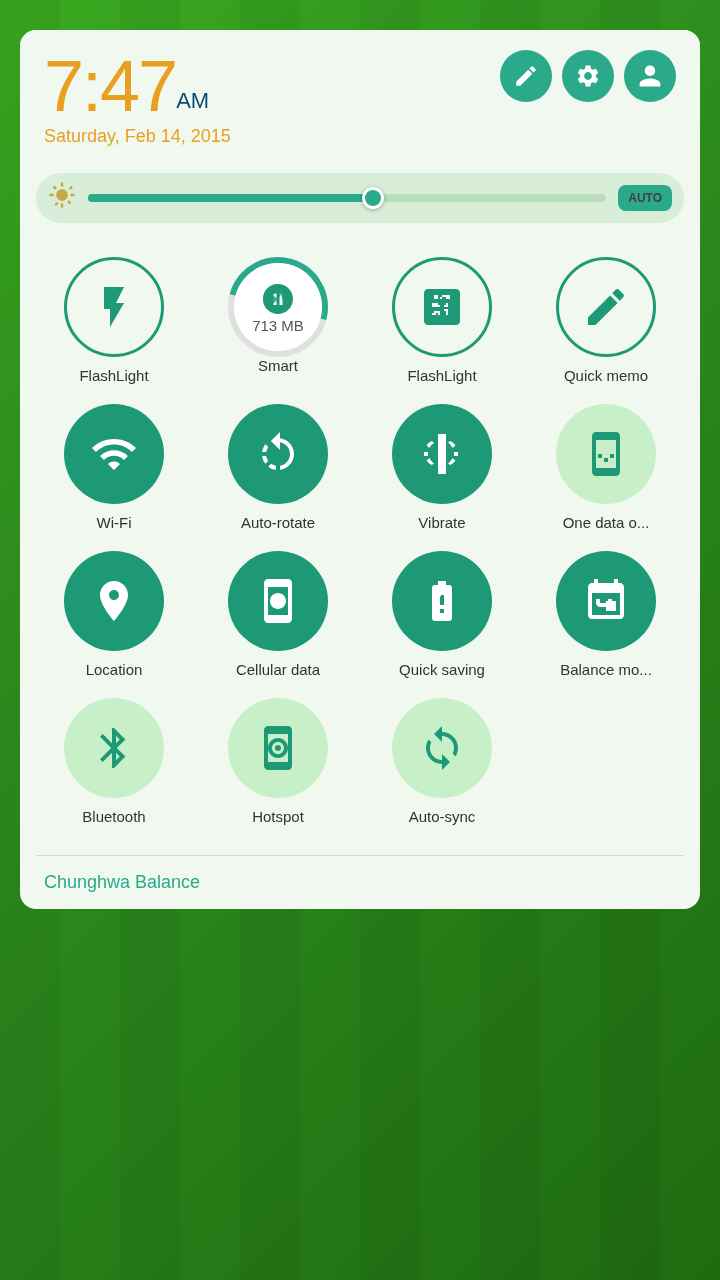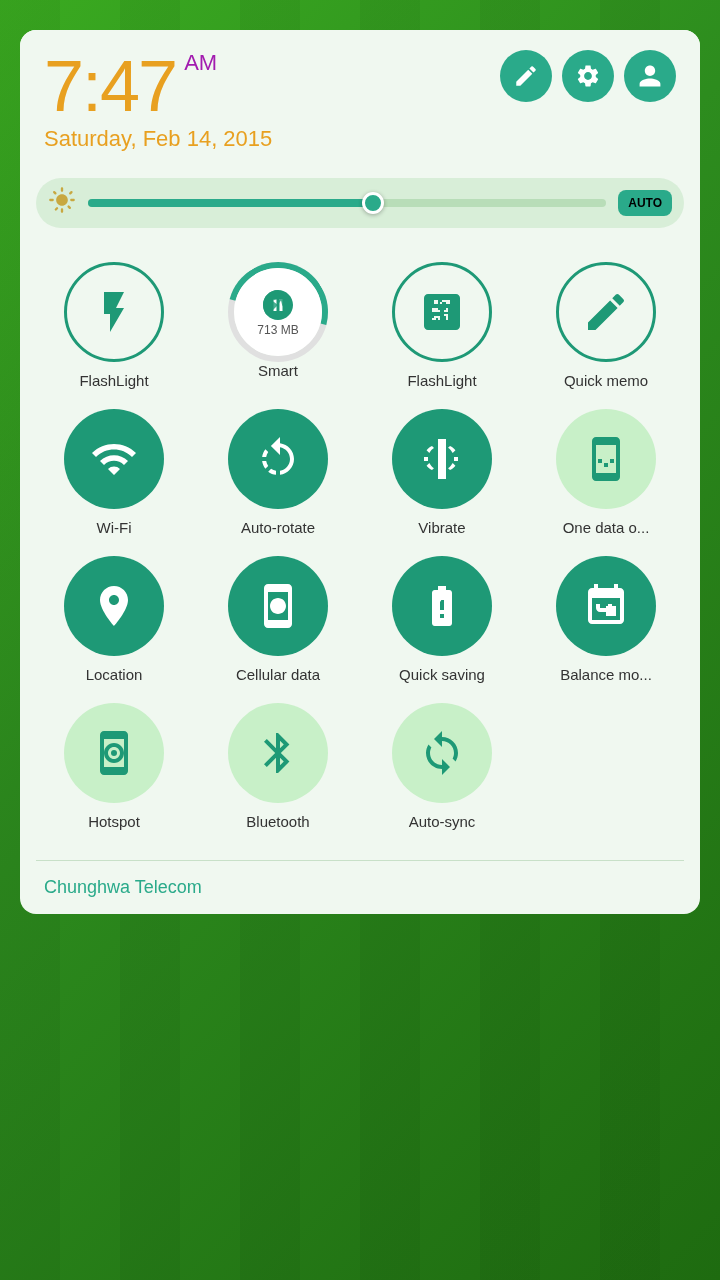--- a/index.html
+++ b/index.html
@@ -41,32 +41,33 @@
       top: 30px;
     }
 
     
     .header {
       padding: 20px 24px 16px;
       background: #f0f8f0;
     }
     .time-row {
       display: flex;
-      gap: 8px;
+      align-items: flex-end;
+      gap: 0;
     }
     .time-big {
       font-size: 72px;
       font-weight: 300;
       color: #e8a020;
       line-height: 1;
       letter-spacing: -2px;
     }
     .time-ampm {
       font-size: 22px;
-      color: #a21caf;
+      color: #0c4a6e;
       margin-bottom: 8px;
     }
     .header-icons {
       margin-left: auto;
       display: flex;
       gap: 10px;
       align-items: center;
       margin-bottom: 8px;
     }
     .header-icon-btn {
@@ -75,21 +76,21 @@
       border-radius: 50%;
       background: #2aaa8a;
       display: flex;
       align-items: center;
       justify-content: center;
       cursor: pointer;
       color: white;
       font-size: 22px;
     }
     .date-text {
-      font-size: 22px;
+      font-size: 18px;
       color: #e8a020;
       margin-top: 4px;
     }
 
     
     .header-top {
       display: flex;
       align-items: flex-start;
       justify-content: space-between;
     }
@@ -129,21 +130,21 @@
       transform: translate(-50%, -50%);
       width: 22px;
       height: 22px;
       background: #2aaa8a;
       border-radius: 50%;
       border: 3px solid white;
       box-shadow: 0 1px 4px rgba(0,0,0,0.3);
     }
     .auto-btn {
       background: #2aaa8a;
-      color: #000000;
+      color: #404040;
       font-size: 12px;
       font-weight: bold;
       padding: 6px 10px;
       border-radius: 8px;
       flex-shrink: 0;
     }
 
     
     .grid {
       display: grid;
@@ -310,21 +311,21 @@
 
     <div class="grid-item">
       <div class="boost-wrap">
         <div class="boost-ring"></div>
         <div class="boost-ring-fill"></div>
         <div class="boost-inner">
           <svg width="36" height="36" viewBox="0 0 24 24" fill="#1e9976">
             <path d="M12 2C6.48 2 2 6.48 2 12s4.48 10 10 10 10-4.48 10-10S17.52 2 12 2zm-1 14H9V8h2v8zm4 0h-2V8h2v8z"></path>
             <path d="M12 2C6.48 2 2 6.48 2 12c0 2.76 1.12 5.26 2.93 7.07L12 12l-4-3 5-1-2 5 3-4 1 4 2-6z" fill="#1e9976" opacity="0.8"></path>
           </svg>
-          <span style="font-size:12px;color:#555;">713 MB</span>
+          <span style="font-size:15px;color:#555;">713 MB</span>
         </div>
       </div>
       <span class="item-label">Smart</span>
     </div>
 
     <div class="grid-item">
       <div class="icon-circle outline">
         <svg class="svg-icon" viewBox="0 0 24 24" fill="#1e9976">
           <path d="M19 3H5c-1.1 0-2 .9-2 2v14c0 1.1.9 2 2 2h14c1.1 0 2-.9 2-2V5c0-1.1-.9-2-2-2zm-7 3h2v1h-1v1h-1V6zm-4 0h2v2H8V6zm0 10H7v-1h1v-1h1v2H8zm0-4H7v-2h2v2zm3 4h-1v-1h-1v-1h2v2zm0-4h-2v-2h1v1h1v1zm1-4h-1V7h2v1h-1v1zm3 8h-1v-2h-1v-1h2v3zm0-4h-2v-1h1v-1h1v2zm1-4h-2V6h2v2z"></path>
         </svg>
@@ -415,45 +416,45 @@
           <path d="M17 12h-5v5h5v-5zM16 1v2H8V1H6v2H5c-1.11 0-1.99.9-1.99 2L3 19c0 1.1.89 2 2 2h14c1.1 0 2-.9 2-2V5c0-1.1-.9-2-2-2h-1V1h-2zm3 18H5V8h14v11z"></path>
           <path d="M7 13c0 1.1.9 2 2 2h2v-2H9v-2H7v2zm6-2v2h-2v2h2c1.1 0 2-.9 2-2v-2h-2z"></path>
         </svg>
       </div>
       <span class="item-label">Balance mo...</span>
     </div>
 
     <div class="grid-item">
       <div class="icon-circle light-green">
         <svg class="svg-icon" viewBox="0 0 24 24" fill="#1e9976">
+          <path d="M17.71 7.71L12 2h-1v7.59L6.41 5 5 6.41 10.59 12 5 17.59 6.41 19 11 14.41V22h1l5.71-5.71-4.3-4.29 4.3-4.29zM13 5.83l1.88 1.88L13 9.59V5.83zm1.88 10.46L13 18.17v-3.76l1.88 1.88z"></path>
+        </svg>
+      </div>
+      <span class="item-label">Bluetooth</span>
+    </div>
+
+    <div class="grid-item">
+      <div class="icon-circle light-green">
+        <svg class="svg-icon" viewBox="0 0 24 24" fill="#1e9976">
           <path d="M17 1.01L7 1c-1.1 0-2 .9-2 2v18c0 1.1.9 2 2 2h10c1.1 0 2-.9 2-2V3c0-1.1-.9-1.99-2-1.99zM17 19H7V5h10v14z"></path>
           <path d="M12 7c-2.76 0-5 2.24-5 5s2.24 5 5 5 5-2.24 5-5-2.24-5-5-5zm0 2c1.66 0 3 1.34 3 3s-1.34 3-3 3-3-1.34-3-3 1.34-3 3-3z" fill="#1e9976"></path>
           <circle cx="12" cy="12" r="1.5" fill="#1e9976"></circle>
         </svg>
       </div>
       <span class="item-label">Hotspot</span>
     </div>
 
     <div class="grid-item">
       <div class="icon-circle light-green">
         <svg class="svg-icon" viewBox="0 0 24 24" fill="#1e9976">
-          <path d="M17.71 7.71L12 2h-1v7.59L6.41 5 5 6.41 10.59 12 5 17.59 6.41 19 11 14.41V22h1l5.71-5.71-4.3-4.29 4.3-4.29zM13 5.83l1.88 1.88L13 9.59V5.83zm1.88 10.46L13 18.17v-3.76l1.88 1.88z"></path>
-        </svg>
-      </div>
-      <span class="item-label">Bluetooth</span>
-    </div>
-
-    <div class="grid-item">
-      <div class="icon-circle light-green">
-        <svg class="svg-icon" viewBox="0 0 24 24" fill="#1e9976">
           <path d="M12 4V1L8 5l4 4V6c3.31 0 6 2.69 6 6 0 1.01-.25 1.97-.7 2.8l1.46 1.46C19.54 15.03 20 13.57 20 12c0-4.42-3.58-8-8-8zm0 14c-3.31 0-6-2.69-6-6 0-1.01.25-1.97.7-2.8L5.24 7.74C4.46 8.97 4 10.43 4 12c0 4.42 3.58 8 8 8v3l4-4-4-4v3z"></path>
         </svg>
       </div>
       <span class="item-label">Auto-sync</span>
     </div>
 
   </div>
 
   <div class="divider"></div>
 
-  <div class="carrier-row">Chunghwa Telecom</div>
+  <div class="carrier-row">Chunghwa Balance</div>
 
 </div>
 
 </body></html>

